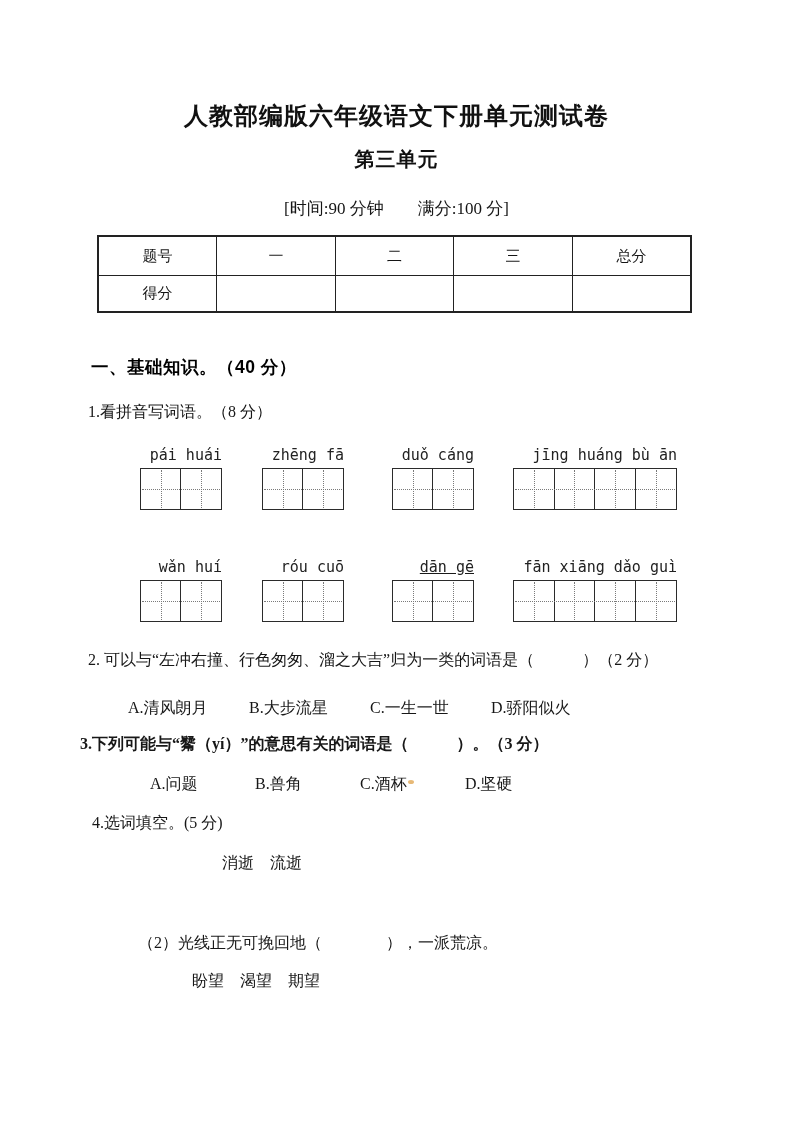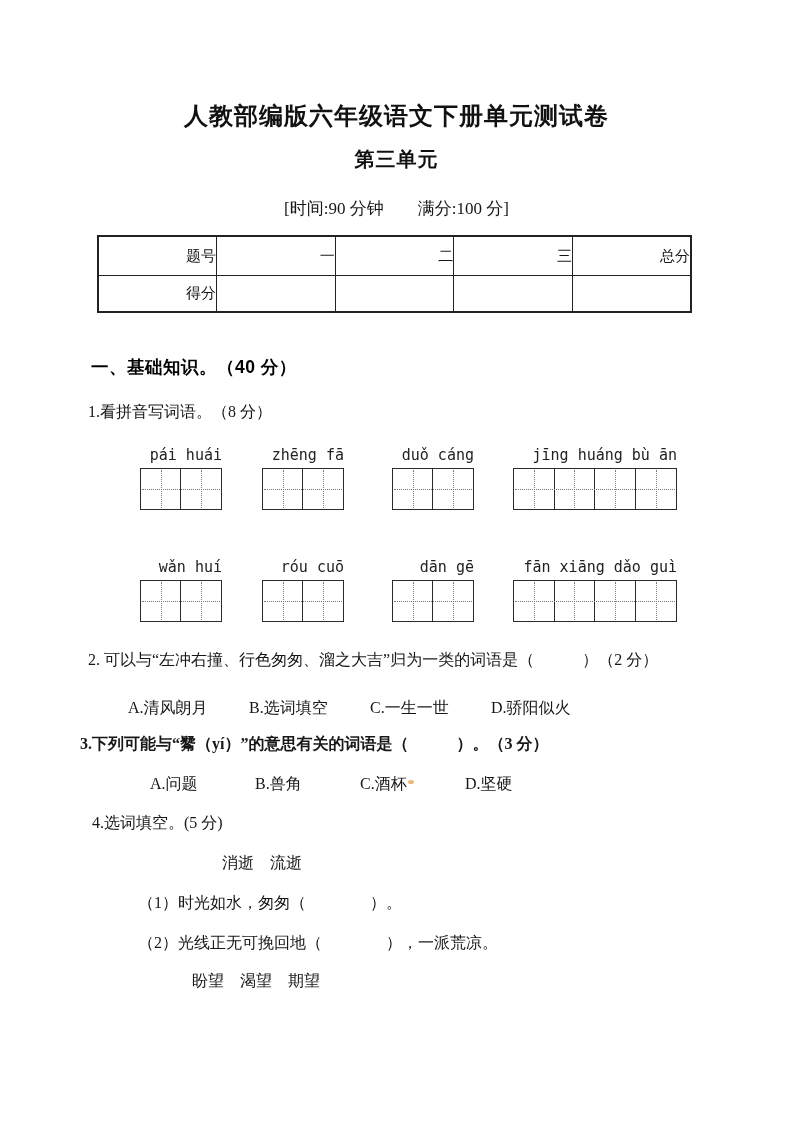--- a/index.html
+++ b/index.html
@@ -24,21 +24,21 @@
     font-weight:700;font-size:20px;letter-spacing:1px;color:#111;
   }
   .doc-meta{font-size:17px;color:#151515;}
 
   table.score{
     position:absolute;left:97px;top:235px;
     width:595px;border-collapse:collapse;table-layout:fixed;
     font-size:15px;color:#151515;
   }
   table.score td{
-    border:1px solid #222;text-align:right;vertical-align:middle;
+    border:1px solid #222;text-align:center;vertical-align:middle;
     padding:0;
   }
   table.score{border:2px solid #222;}
   table.score tr.r1 td{height:38px;}
   table.score tr.r2 td{height:35px;}
 
   .section-heading{
     font-family:"Liberation Sans","DejaVu Sans",sans-serif;
     font-weight:700;font-size:17.5px;color:#000000;letter-spacing:0.5px;text-align:right;
   }
@@ -145,48 +145,47 @@
         <div class="py-cell"></div>
       </div>
   </div>
   <div class="py-group" style="left:262px;top:558px;width:82px;">
     <div class="py-label">róu cuō</div>
     <div class="py-grid">
         <div class="py-cell"></div>
         <div class="py-cell"></div>
       </div>
   </div>
-  <div class="py-group" style="left:392px;top:558px;width:82px;">
+  <div class="py-group" style="left:392px;top:558px;width:82px;text-decoration:underline;">
     <div class="py-label">dān gē</div>
     <div class="py-grid">
         <div class="py-cell"></div>
         <div class="py-cell"></div>
       </div>
   </div>
   <div class="py-group" style="left:513px;top:558px;width:164px;">
     <div class="py-label">fān xiāng dǎo guì</div>
     <div class="py-grid">
         <div class="py-cell"></div>
         <div class="py-cell"></div>
         <div class="py-cell"></div>
         <div class="py-cell"></div>
       </div>
   </div>
 
   <div class="abs q-text" style="left:88px;top:651px;">2. 可以与“左冲右撞、行色匆匆、溜之大吉”归为一类的词语是（　　　）（2 分）</div>
   <div class="abs opt-row q2-opts" style="left:128px;top:699px;">
-    <span>A.清风朗月</span><span>B.选词填空</span><span>C.一生一世</span><span>D.骄阳似火</span>
+    <span>A.清风朗月</span><span>B.大步流星</span><span>C.一生一世</span><span>D.骄阳似火</span>
   </div>
 
   <div class="abs q-text" style="left:80px;top:735px;font-weight:bold;">3.下列可能与“觺（yí）”的意思有关的词语是（　　　）。（3 分）</div>
   <div class="abs opt-row q3-opts" style="left:143px;top:775px;margin-left:7px;">
     <span>A.问题</span><span>B.兽角</span><span>C.酒杯</span><span>D.坚硬</span>
   </div>
 
   <div class="stray-dot" style="background: rgb(223, 162, 74);"></div>
 
   <div class="abs q-text" style="left:92px;top:814px;">4.选词填空。(5 分)</div>
   <div class="abs q-text" style="left:222px;top:854px;">消逝　流逝</div>
-  <div class="abs q-text" style="left:138px;top:894px;">（1）时光如水，匆匆（　　　　）。</div>
   <div class="abs q-text" style="left:138px;top:934px;">（2）光线正无可挽回地（　　　　），一派荒凉。</div>
   <div class="abs q-text" style="left:192px;top:972px;">盼望　渴望　期望</div>
 
 </div>
 
 </body></html>

